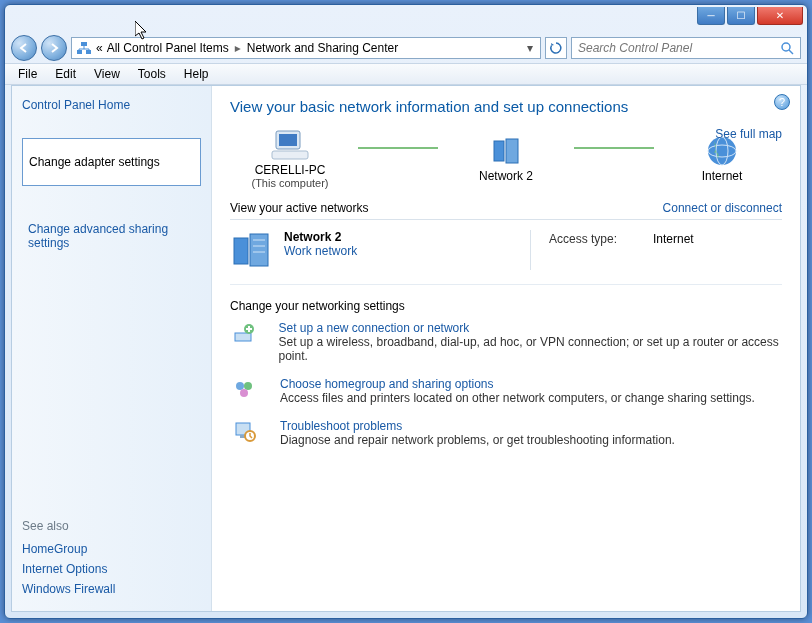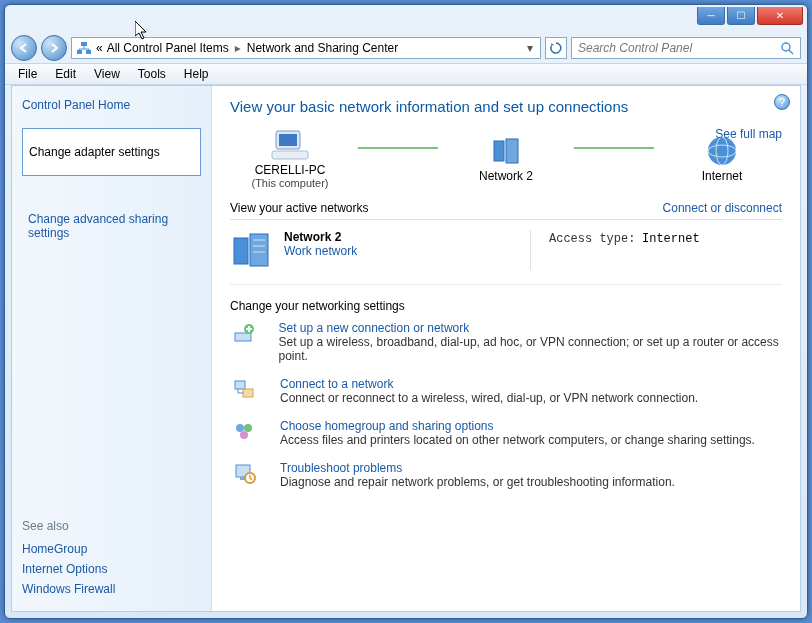--- a/index.html
+++ b/index.html
@@ -101,21 +101,21 @@
     overflow:hidden;
   }
   .sidebar {
     width:200px;
     background:linear-gradient(90deg,#f2f7fc,#e6f0fa);
     border-right:1px solid #d3e0ec;
     padding:12px 10px;
     display:flex;flex-direction:column;
     font-size:12px;
   }
-  .sidebar .cp-home { color:#1a5aa6; margin-bottom:16px; }
+  .sidebar .cp-home { color:#1a5aa6; margin-bottom:26px; }
   .sidebar .tasklink {
     color:#1a5aa6;
     padding:16px 6px;
     margin-bottom:20px;
     cursor:default;
   }
   .sidebar .tasklink.selected {
     border:1px solid #6a9bd1;
     background:#fff;
     color:#000;
@@ -159,21 +159,21 @@
     padding:4px 0; margin-top:8px;
     font-size:12px;
   }
   .section-hdr .link { color:#1a5aa6; }
   .active-net {
     display:flex; padding:10px 0 14px 0;
     border-bottom:1px solid #e5ecf3;
   }
   .active-net .left { display:flex; gap:10px; width:300px; }
   .active-net .right { flex:1; font-size:12px; padding-left:18px; border-left:1px solid #d9e2eb;}
-  .active-net .right .row { display:flex; gap:3px; padding:2px 0;font-family:Liberation Mono, monospace;}
+  .active-net .right .row { display:flex; gap:14px; padding:2px 0;}
   .active-net .right .row .k { width:90px; color:#333;}
   .net-name { font-weight:bold; }
   .net-type { color:#1a5aa6; }
   .settings-hdr { font-size:12px; margin:14px 0 8px 0; }
   .setting-item { display:flex; gap:22px; margin-bottom:14px; }
   .setting-item .ico { width:28px; display:flex; justify-content:center; }
   .setting-item .txt .title { color:#1a5aa6; font-size:12px; margin-bottom:2px; }
   .setting-item .txt .desc { font-size:12px; color:#333; }
   a.linkish { color:#1a5aa6; text-decoration:none; }
   .cursor {
@@ -347,33 +347,20 @@
               <circle cx="18" cy="8" r="5" fill="#6fc17f"></circle>
               <path d="M18 5 L18 11 M15 8 L21 8" stroke="#fff" stroke-width="2"></path>
             </svg>
         </div>
         <div class="txt">
           <a class="title linkish">Set up a new connection or network</a>
           <div class="desc">Set up a wireless, broadband, dial-up, ad hoc, or VPN connection; or set up a router or access point.</div>
         </div>
       </div>
 
-      <div class="setting-item">
-        <div class="ico">
-          <svg width="24" height="24" viewBox="0 0 24 24">
-              <rect x="3" y="4" width="10" height="8" fill="#c8dff3" stroke="#4a90d9"></rect>
-              <rect x="11" y="12" width="10" height="8" fill="#f5d9a8" stroke="#d9a44a"></rect>
-              <path d="M6 12 L6 16 L11 16" stroke="#4a90d9" fill="none"></path>
-            </svg>
-        </div>
-        <div class="txt">
-          <a class="title linkish">Connect to a network</a>
-          <div class="desc">Connect or reconnect to a wireless, wired, dial-up, or VPN network connection.</div>
-        </div>
-      </div>
 
       <div class="setting-item">
         <div class="ico">
           <svg width="24" height="24" viewBox="0 0 24 24">
               <circle cx="8" cy="9" r="4" fill="#6fa8e0"></circle>
               <circle cx="16" cy="9" r="4" fill="#6fc17f"></circle>
               <circle cx="12" cy="16" r="4" fill="#d98fd2"></circle>
             </svg>
         </div>
         <div class="txt">

